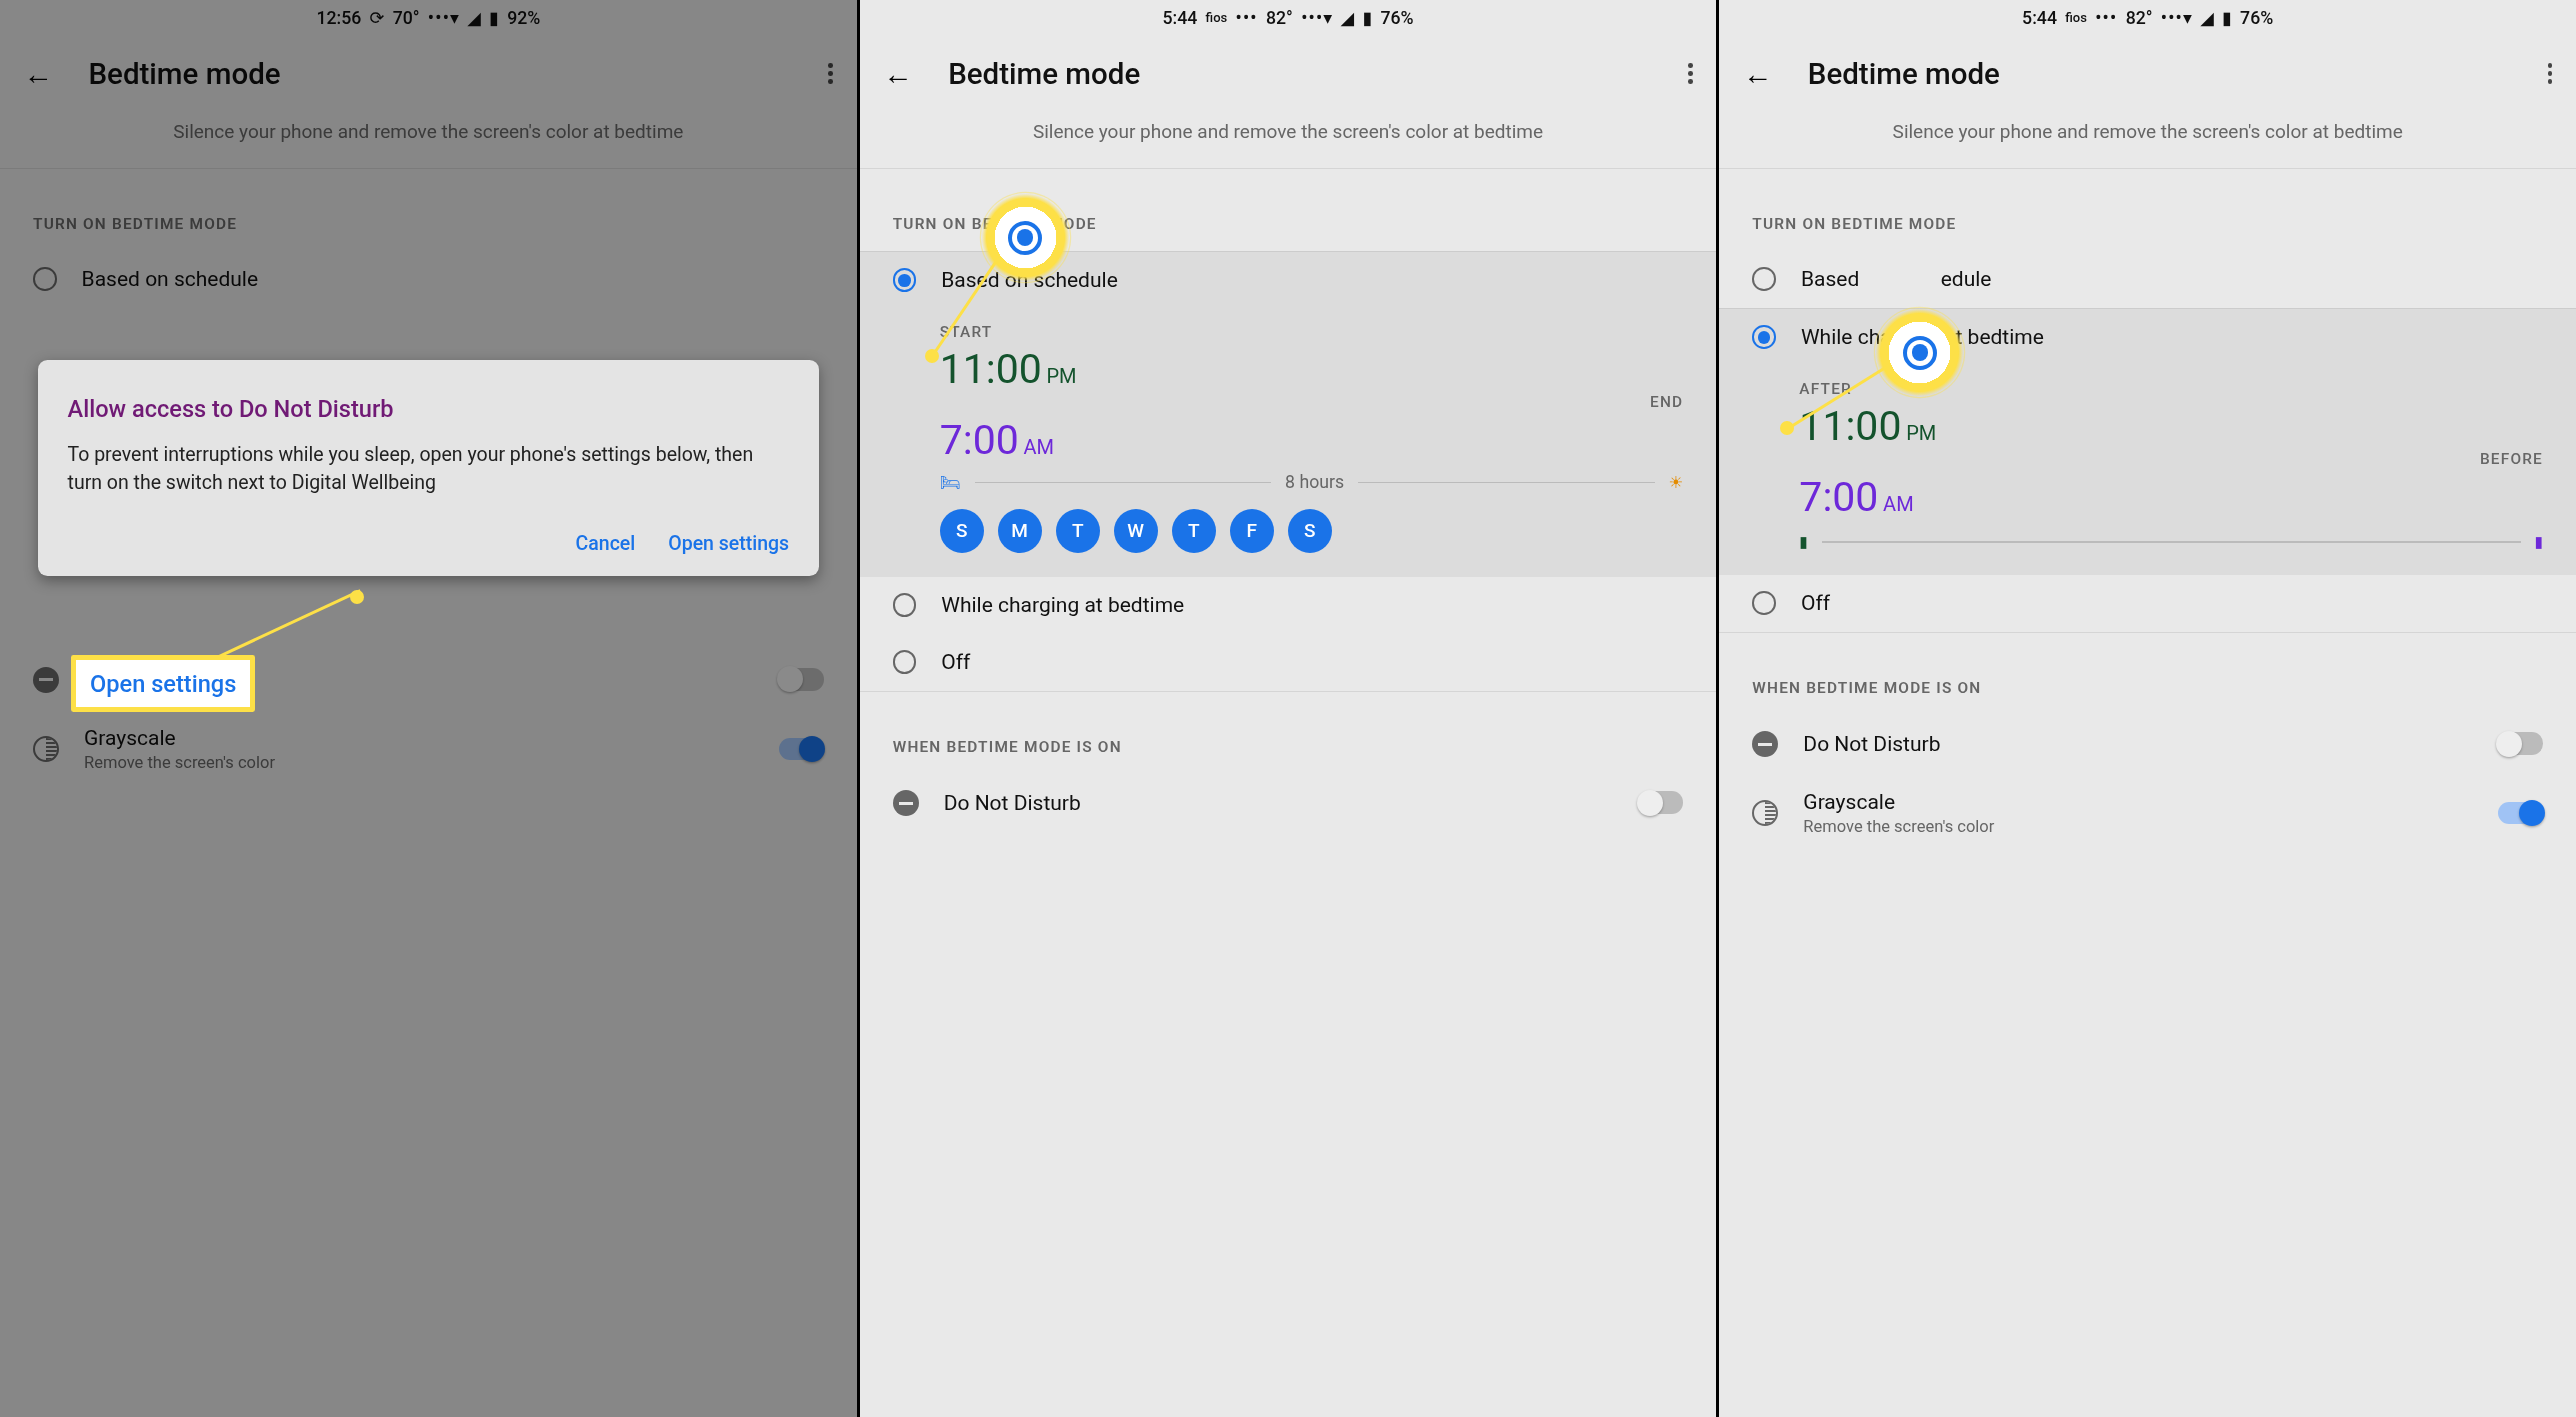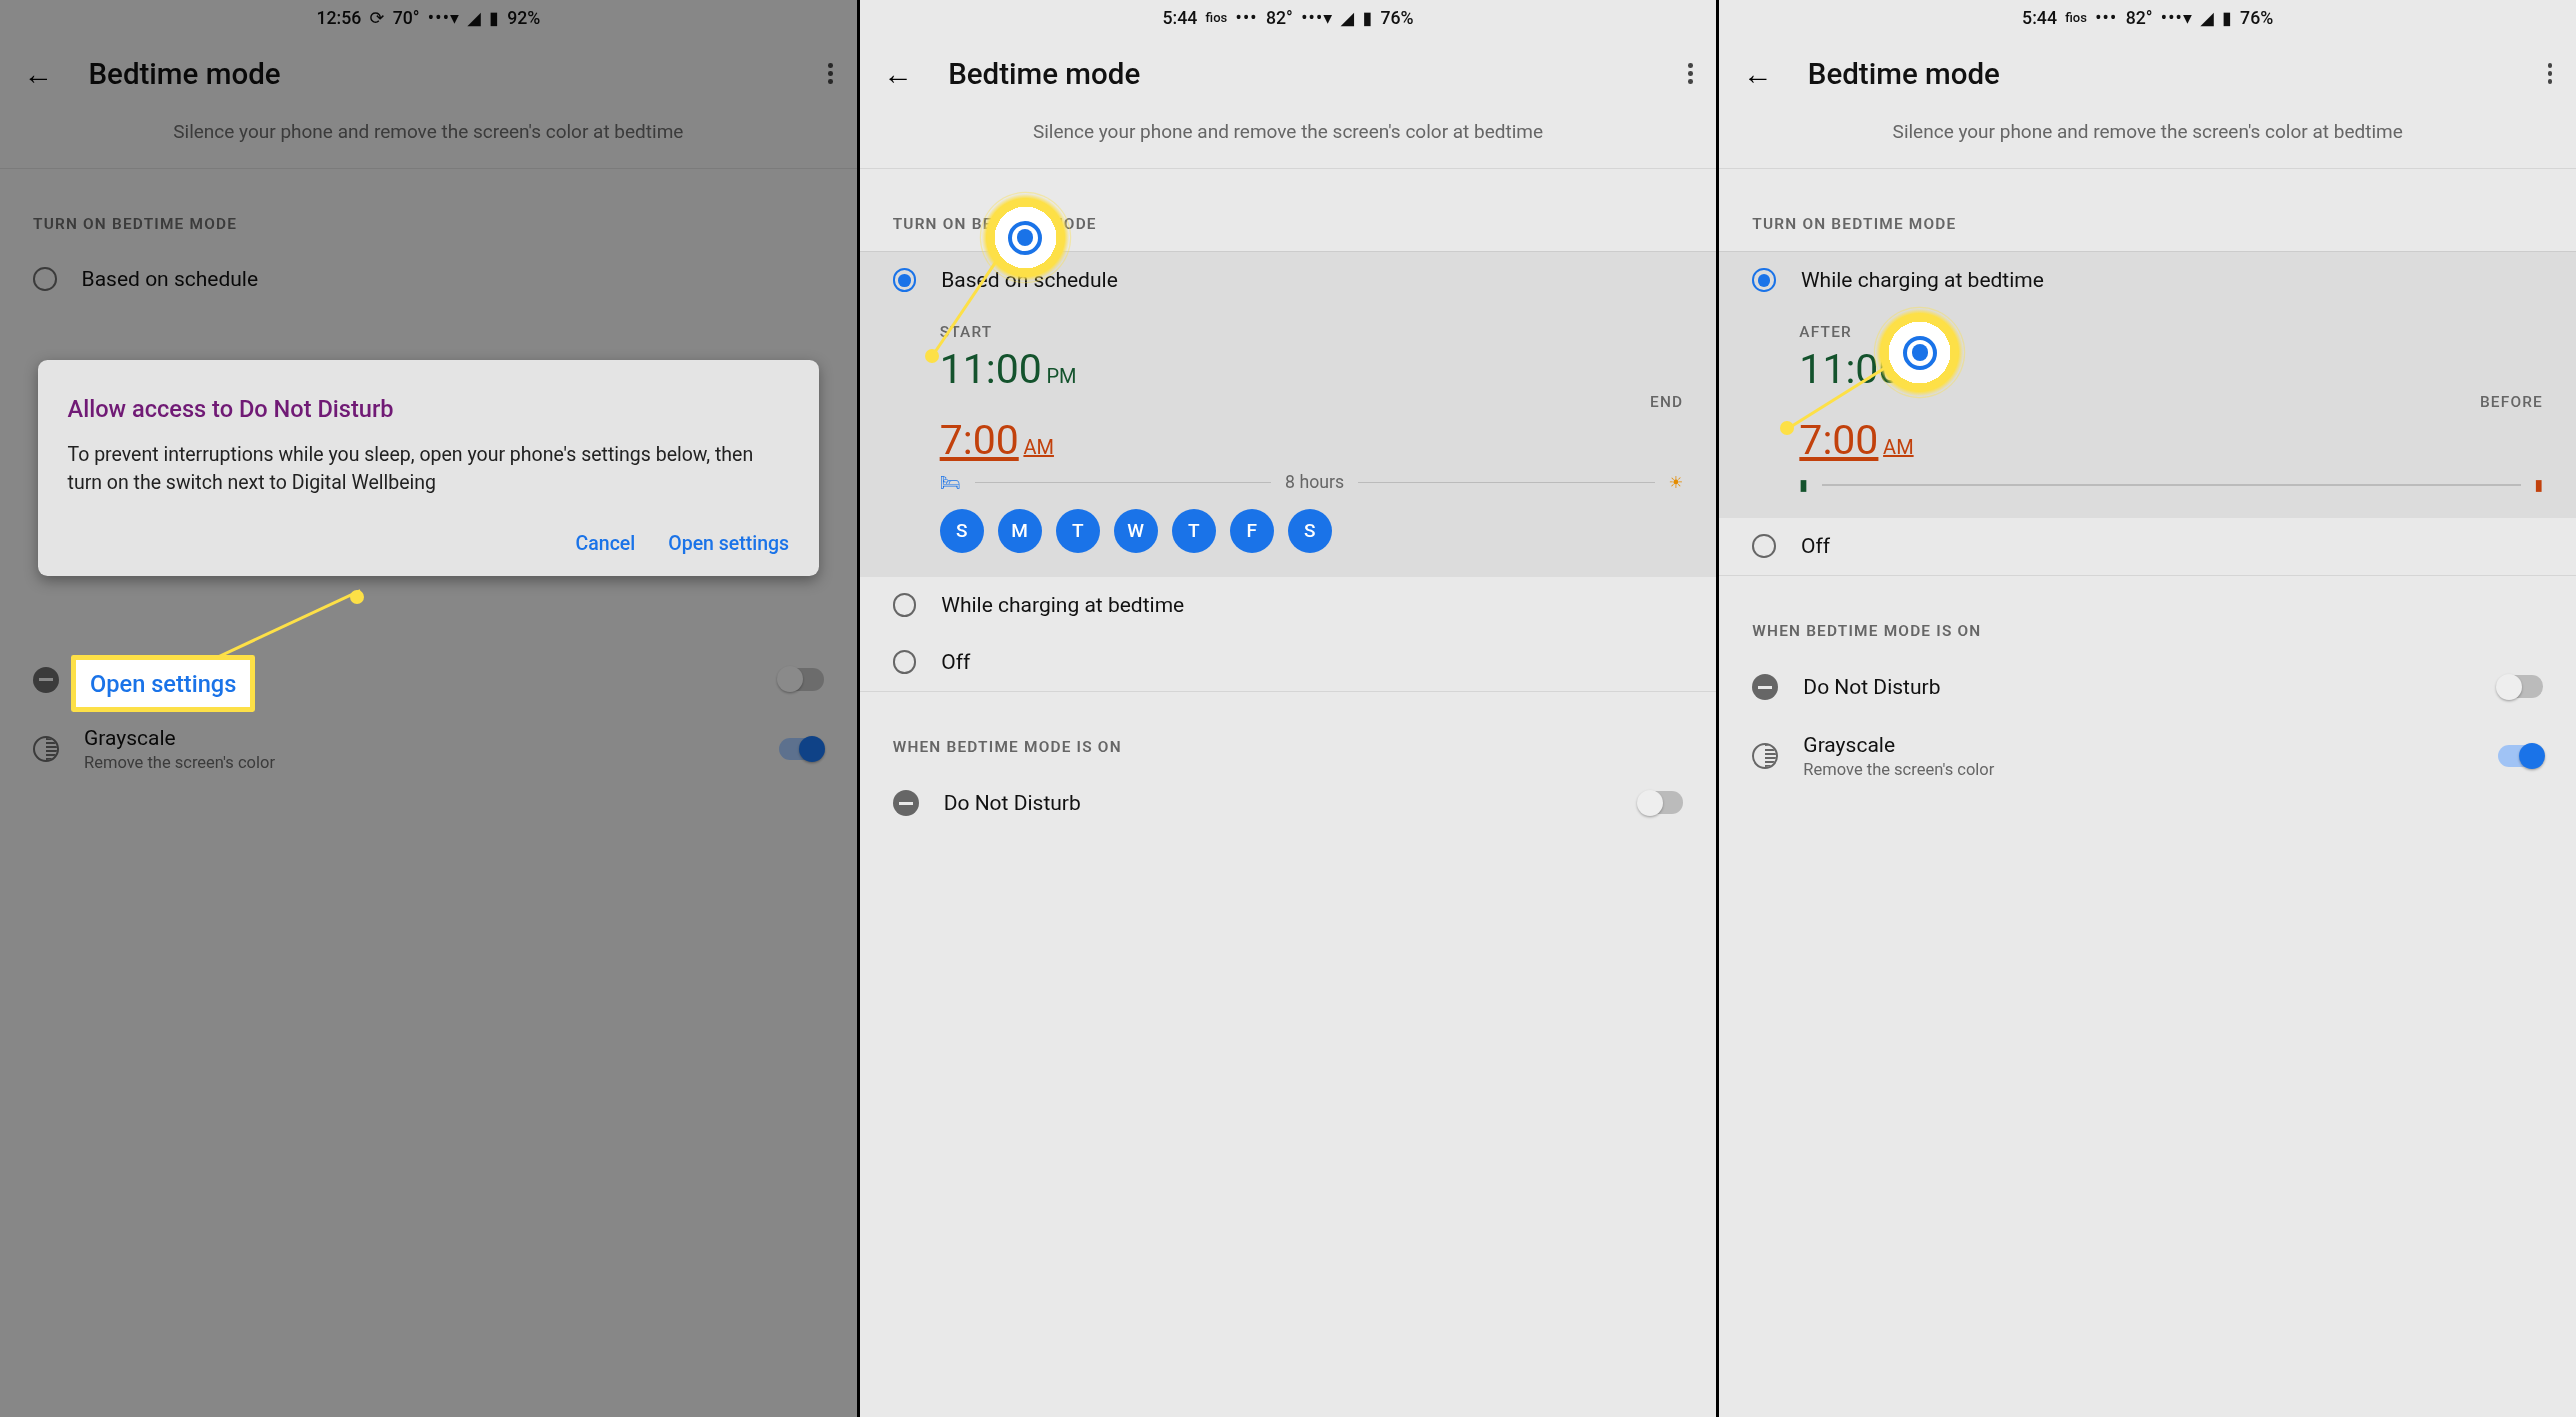--- a/index.html
+++ b/index.html
@@ -82,21 +82,21 @@
   .schedule-box {
     background:#dcdcdc;
     padding: 14px 33px 23.6px 80px;
   }
   .se-row { display:flex; justify-content:flex-end;flex-direction:column; }
   .se-col .lbl { font-size:15.4px; letter-spacing:1.2px; color:#666; font-weight:500;}
   .se-col.end { text-align:right; }
   .time-big { font-size:41px; font-weight:400; display:flex; align-items:baseline; gap:4.7px; margin-top:4.7px;}
   .time-big .ampm { font-size:20px; }
   .blue { color:#14532d; }
-  .amber { color:#c2410c;text-decoration:underline; }
+  .amber { color:#6d28d9; }
   .duration-row {
     display:flex; align-items:center; gap:14px; margin-top:8.3px;
     color:#666; font-size:17.7px;
   }
   .duration-row .line { flex:1; height:1.2px; background:#bbb; }
   .days { display:flex; gap:14px; margin-top:16.5px; }
   .day {
     width:44px; height:44px; border-radius:50%;
     background:#1a73e8; color:#fff;
     display:flex; align-items:center; justify-content:center;
@@ -337,20 +337,28 @@
     <span class="title">Bedtime mode</span>
     <span class="overflow">
         <span></span>
         <span></span>
         <span></span>
       </span>
   </div>
   <div class="subtitle">Silence your phone and remove the screen's color at bedtime</div>
   <div class="sec-header">TURN ON BEDTIME MODE</div>
 
+  <div class="row">
+    <span class="radio"></span>
+    <span class="label">
+      <span>Based</span>
+      <span style="display:inline-block;width:71px;"></span>
+      <span>edule</span>
+    </span>
+  </div>
 
   <div class="row" style="background:#dcdcdc;border-top:1.2px solid #ccc;">
     <span class="radio checked"></span>
     <span class="label">While charging at bedtime</span>
   </div>
   <div class="schedule-box">
     <div class="se-row">
       <div class="se-col">
         <div class="lbl">AFTER</div>
         <div class="time-big blue">

